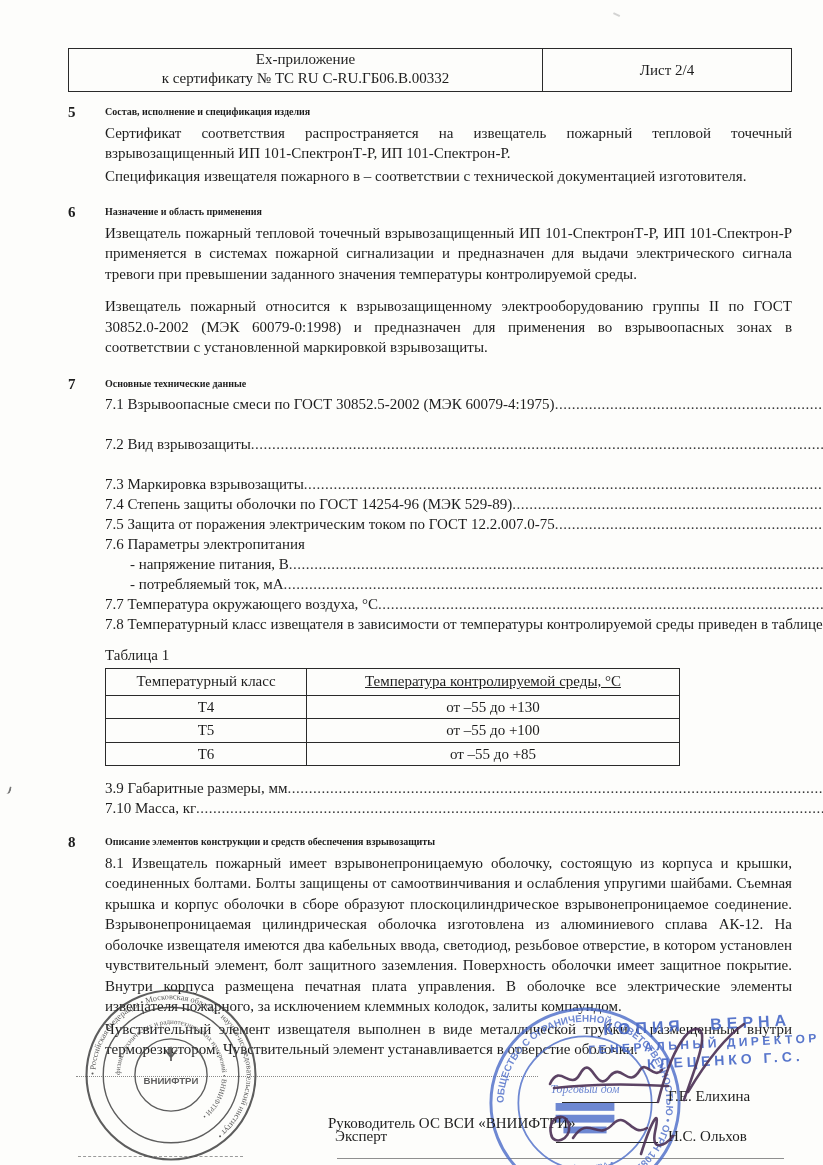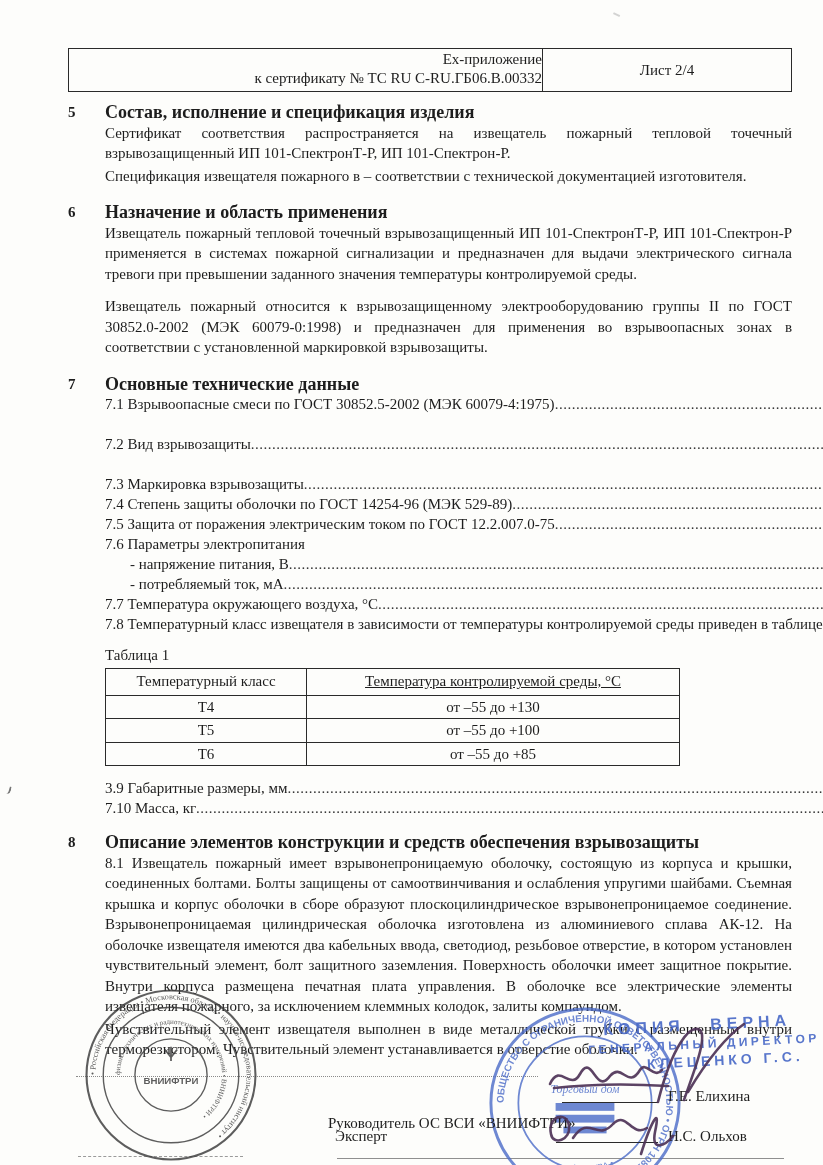--- a/index.html
+++ b/index.html
@@ -5,29 +5,29 @@
   html,body { margin:0; padding:0; background:#e9e9e6; }
   .page {
     position:relative; width:823px; height:1165px; margin:0 auto;
     background:#fdfdfb; overflow:hidden;
     font-family:"Liberation Serif", serif; color:#1d1d1d;
   }
   .content { position:absolute; left:68px; top:48px; width:724px; font-size:15px; line-height:20.5px; }
 
   
   .header-box { display:flex; border:1.7px solid #2a2a2a; margin-bottom:10px; }
-  .hb-left { width:473px; border-right:1.7px solid #2a2a2a; text-align:right; padding:1px 0 3px; }
+  .hb-left { width:473px; border-right:1.7px solid #2a2a2a; text-align:center; padding:1px 0 3px; }
   .hb-left div { line-height:19px; }
   .hb-right { flex:1; display:flex; align-items:center; justify-content:center; }
 
   
   .section { display:flex; }
   .sec-num { width:37px; font-weight:bold; flex:none; }
   .sec-body { flex:1; }
-  .sec-title { font-weight:bold; margin:0 0 2px 0; font-size:18px; }
+  .sec-title { font-weight:bold; margin:0 0 2px 0; font-size:10px; }
   .para { margin:0; text-align:justify; }
   .mt2 { margin-top:2px; } .mt12 { margin-top:12px; } .mt16 { margin-top:16px; } .mt14 { margin-top:14px; }
 
   
   .leader-row { display:flex; align-items:baseline; line-height:20px; }
   .lbl { white-space:nowrap; }
   .dots { flex:1 1 10px; overflow:hidden; white-space:nowrap; opacity:.9; }
   .dots::after { content:"....................................................................................................................................................................................."; letter-spacing:.5px; }
   .cont-right { text-align:right; line-height:20px; }
   .sub { padding-left:25px; }

